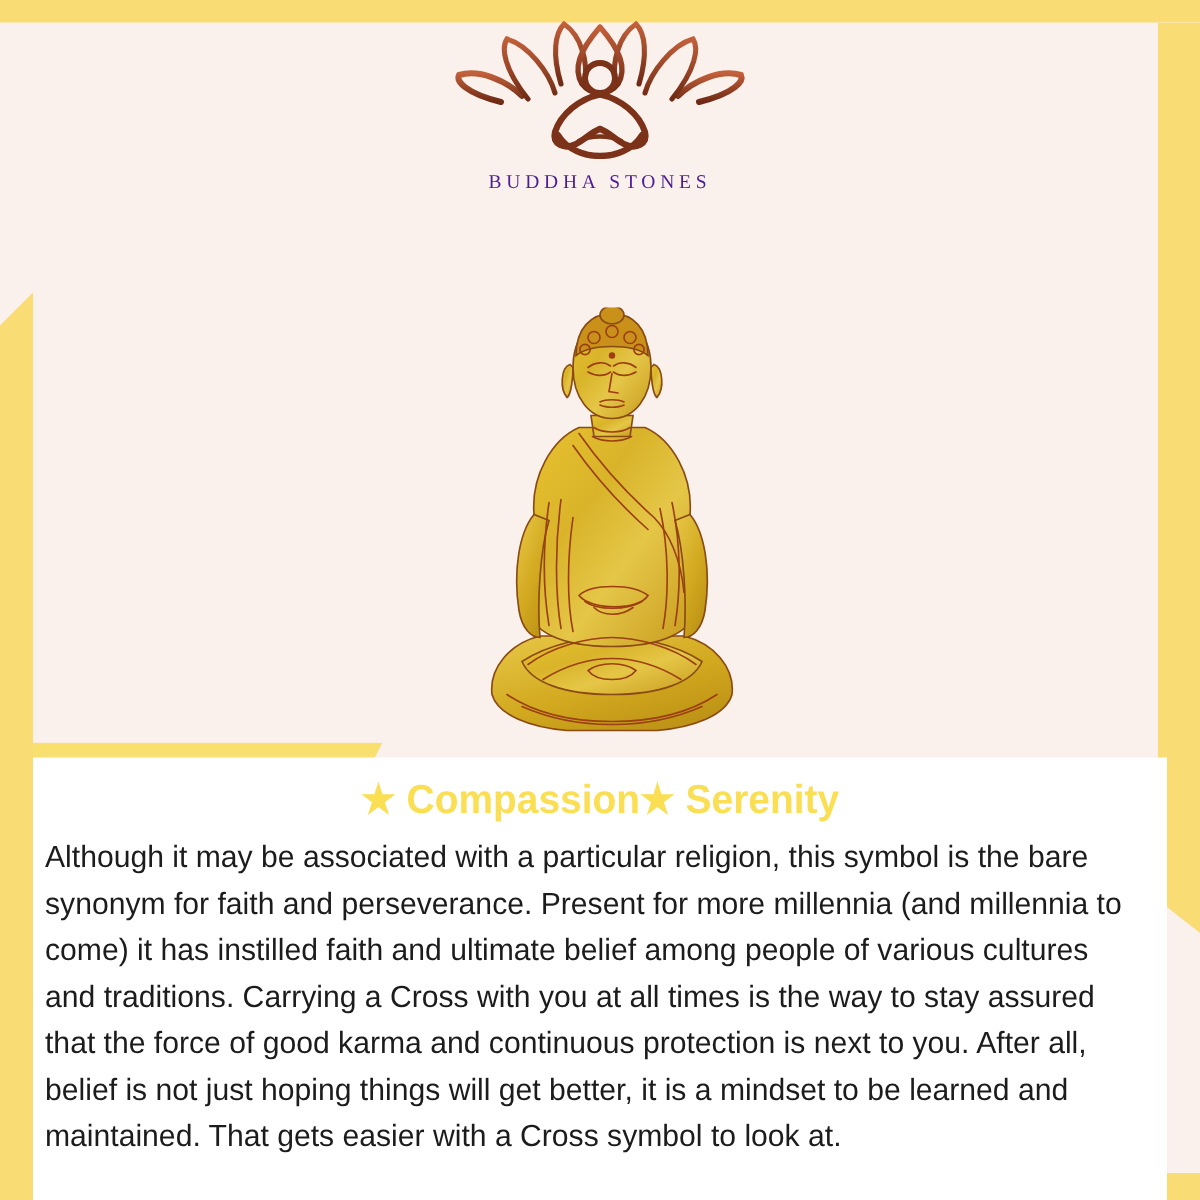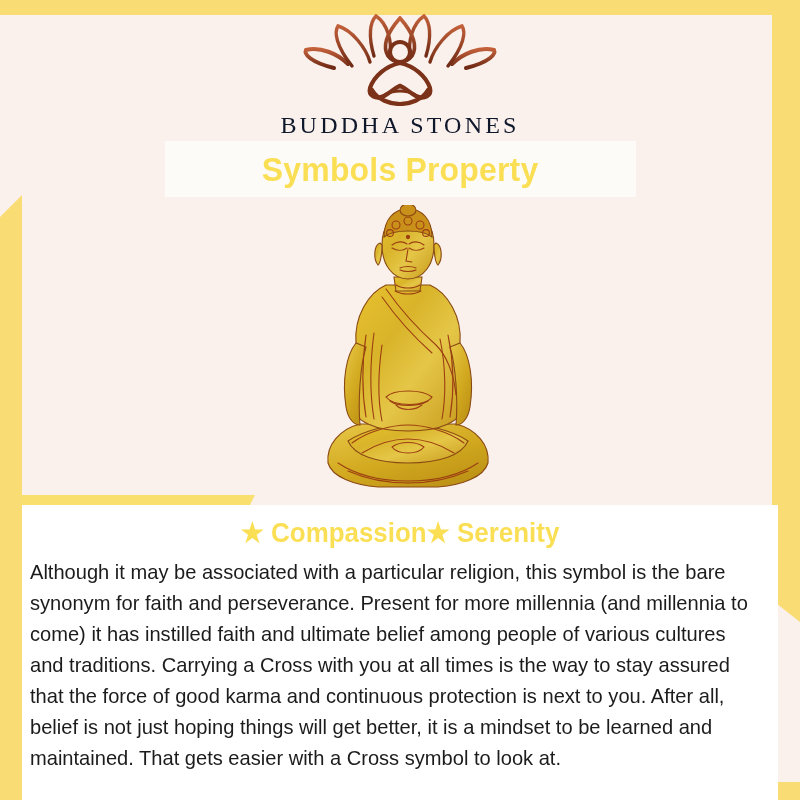--- a/index.html
+++ b/index.html
@@ -60,23 +60,23 @@
     position: absolute;
     left: 0; top: 6px;
     width: 800px;
     text-align: center;
   }
   .brand-mark { display: block; margin: 0 auto; }
   .brand-name {
     display: block;
     margin-top: 2px;
     font-family: "Liberation Serif", serif;
-    font-size: 24px;
+    font-size: 13px;
     letter-spacing: 3.2px;
-    color: #0f172a;
+    color: #4c1d95;
     font-weight: 400;
   }
 
   
   .title-plaque {
     position: absolute;
     left: 165px; top: 141px;
     width: 471px; height: 56px;
     background: #fdfbf8;
     display: flex;
@@ -193,23 +193,20 @@
           <path d="M110 57 C124 60 136 70 140 82 C142 90 134 94 126 90 C120 87 116 82 110 80"></path>
 
           <path d="M82 84 C88 94 100 98 110 98 C120 98 132 94 138 84"></path>
           <path d="M96 88 C104 84 116 84 124 88" stroke-width="3"></path>
         </g>
       </svg>
     </span>
     <span class="brand-name">BUDDHA STONES</span>
   </div>
 
-  <div class="title-plaque">
-    <span class="title-text">Symbols Property</span>
-  </div>
 
   <div class="buddha-wrap">
     <svg width="172" height="290" viewBox="0 0 172 290">
       <defs>
         <linearGradient id="goldA" x1="0" y1="0" x2="1" y2="1">
           <stop offset="0%" stop-color="#e8c22e"></stop>
           <stop offset="35%" stop-color="#d9b42a"></stop>
           <stop offset="60%" stop-color="#e5c647"></stop>
           <stop offset="100%" stop-color="#c79a1c"></stop>
         </linearGradient>

